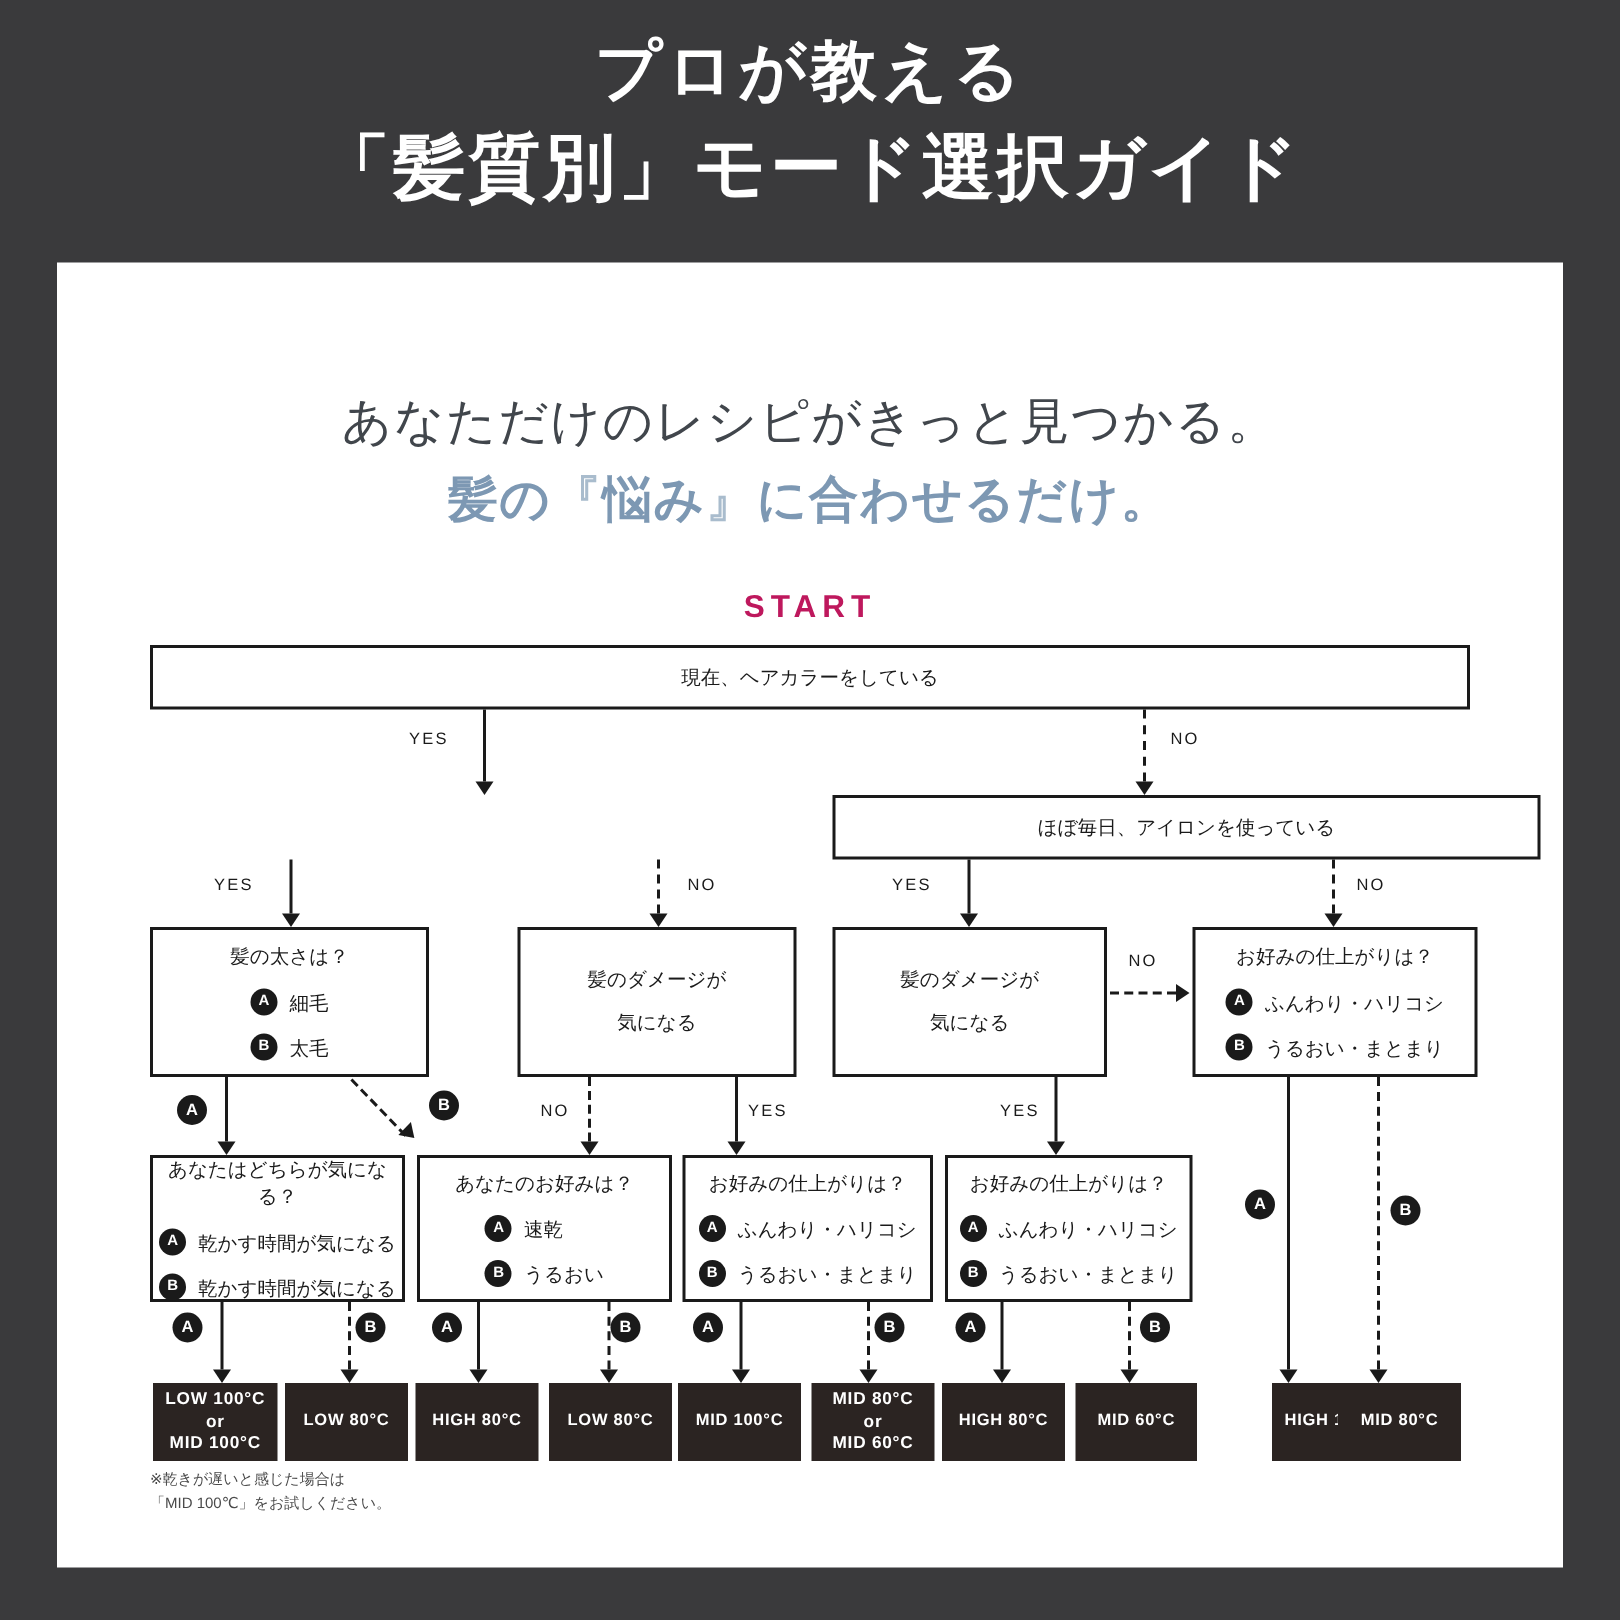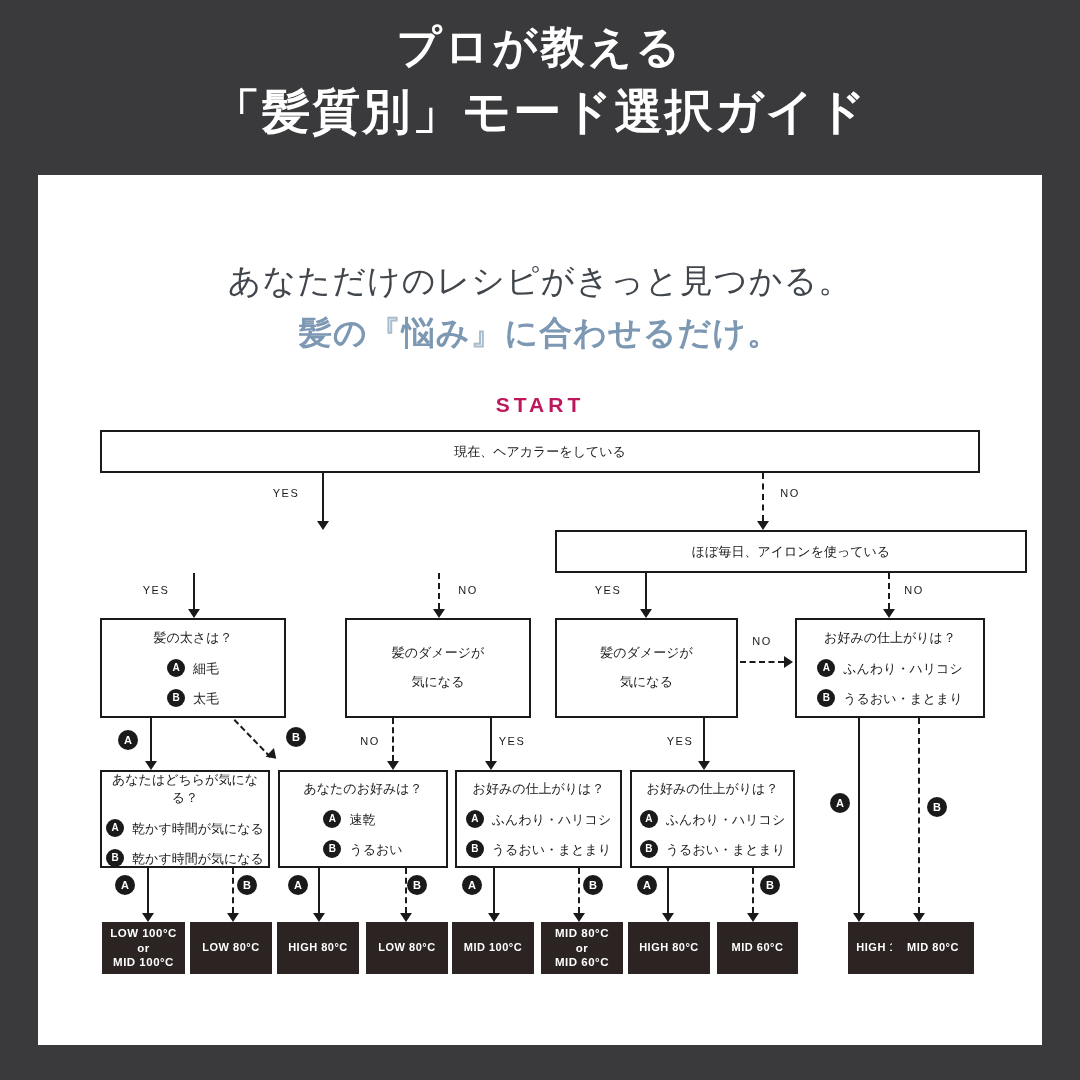--- a/index.html
+++ b/index.html
@@ -265,15 +265,17 @@
     <div class="result" style="left:328px;width:82px;">LOW 80°C</div>
     <div class="result" style="left:414px;width:82px;">MID 100°C</div>
     <div class="result small" style="left:503px;width:82px;">MID 80°C
 or
 MID 60°C</div>
     <div class="result" style="left:590px;width:82px;">HIGH 80°C</div>
     <div class="result" style="left:679px;width:81px;">MID 60°C</div>
     <div class="result" style="left:810px;width:83px;">HIGH 100°C</div>
     <div class="result" style="left:854px;width:82px;">MID 80°C</div>
 
+    <div class="footnote">※乾きが遅いと感じた場合は
+「MID 100℃」をお試しください。</div>
 
   </div>
 </div>
 
 </body></html>

